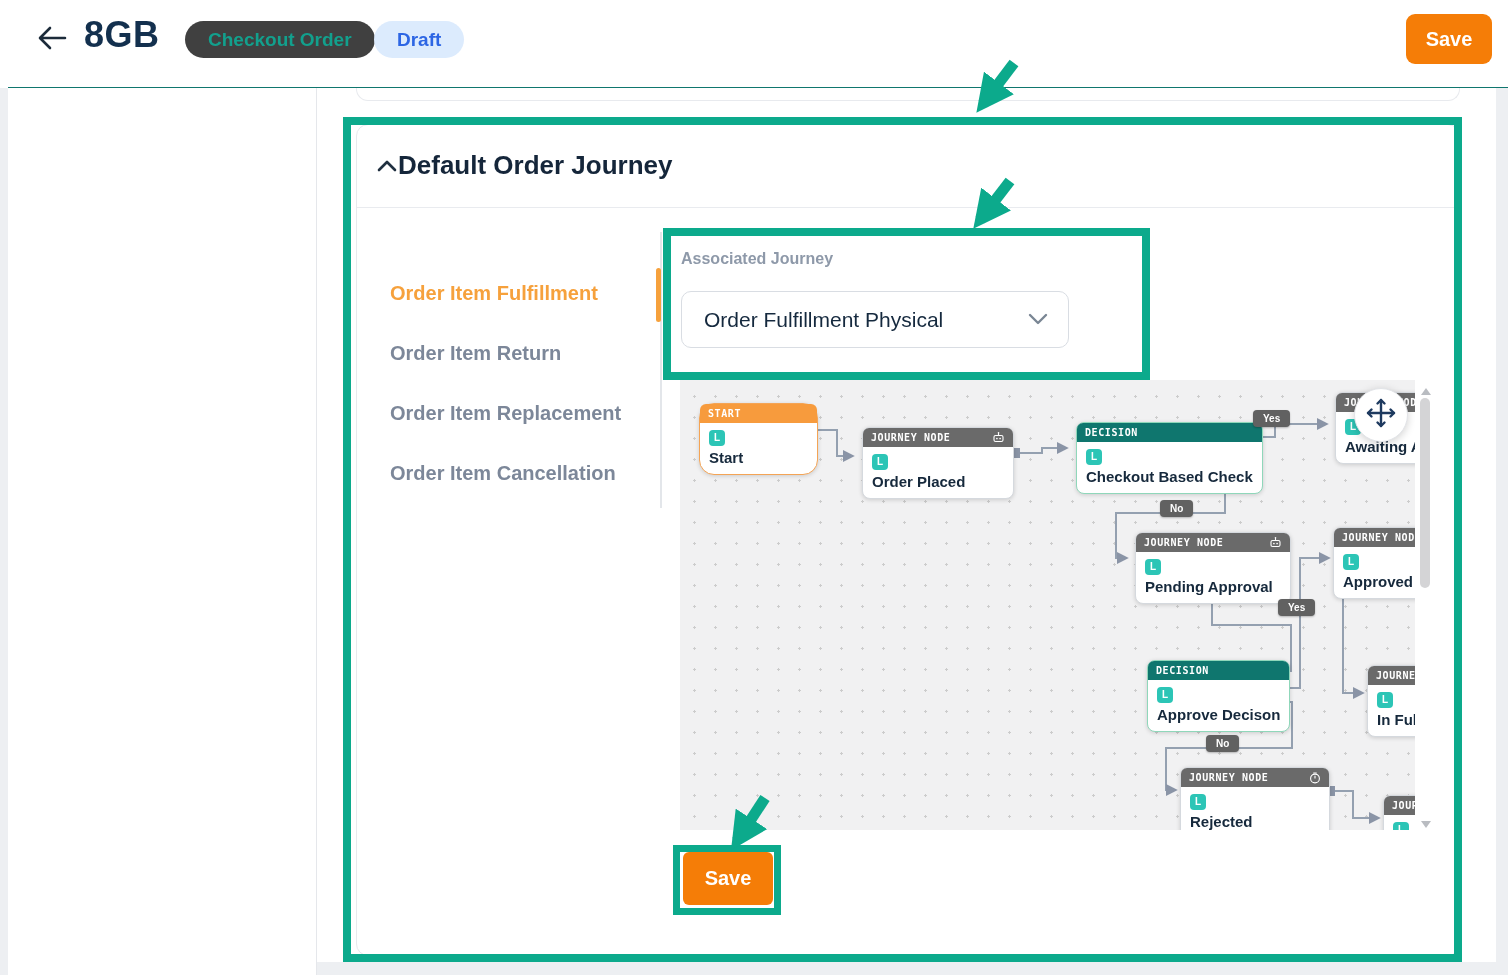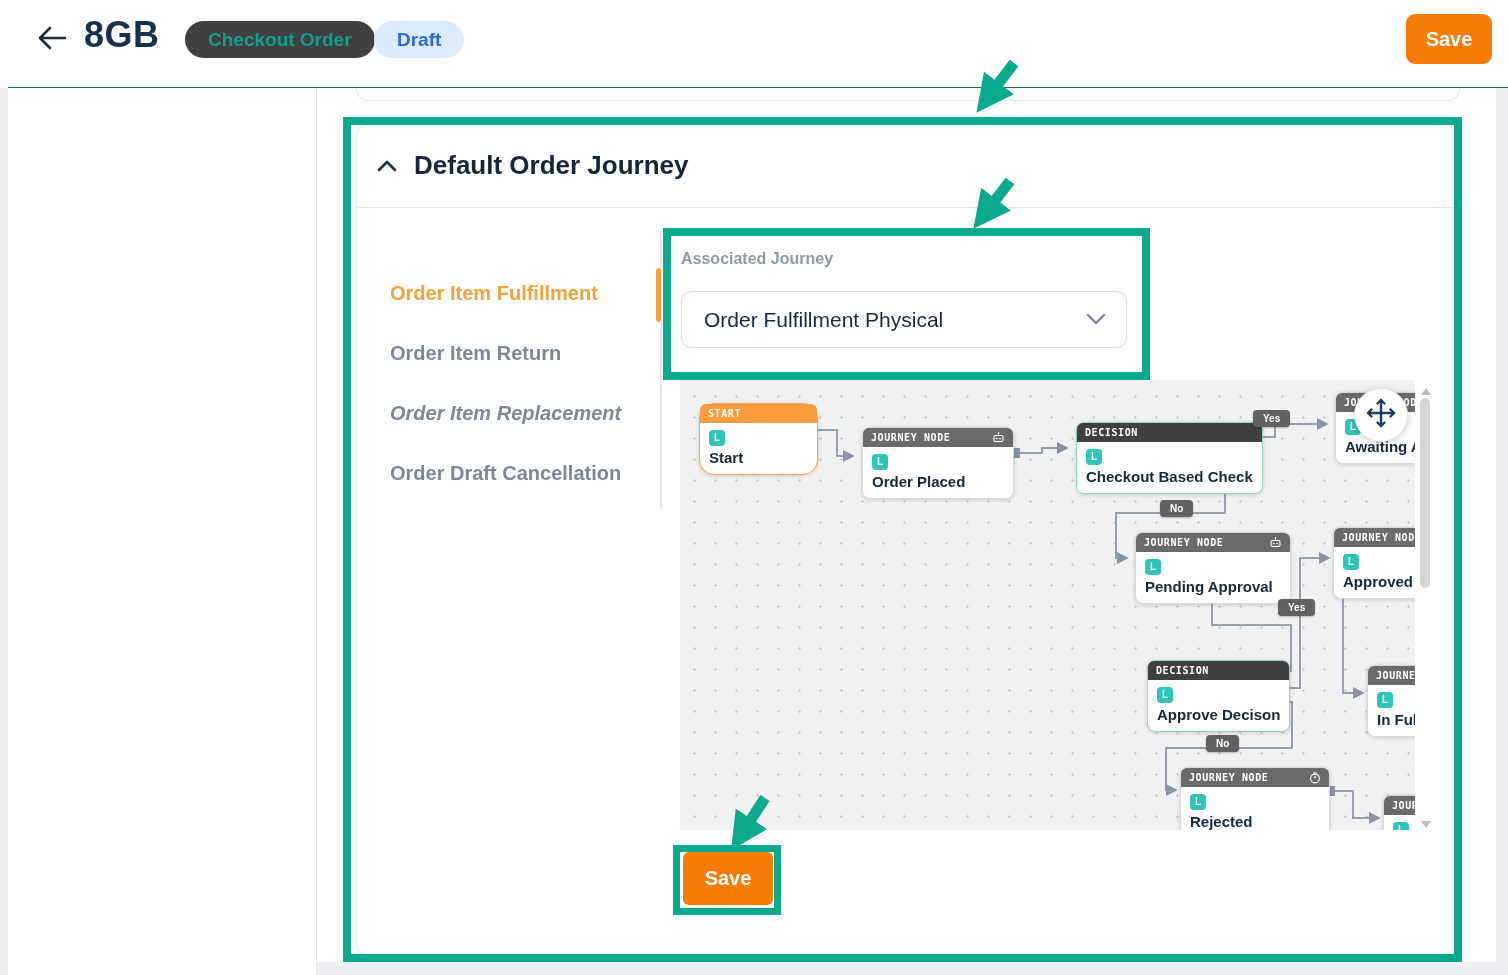--- a/index.html
+++ b/index.html
@@ -19,52 +19,52 @@
   
   .gutter-left { position:absolute; left:0; top:88px; width:8px; height:887px; background:#edeff2; }
   .gutter-right { position:absolute; left:1496px; top:88px; width:12px; height:887px; background:#edeff2; }
   .bottom-strip { position:absolute; left:317px; top:962px; width:1179px; height:13px; background:#edeff2; }
   .content-divider { position:absolute; left:316px; top:88px; width:1px; height:887px; background:#e5e7eb; }
   .sidebar { position:absolute; left:8px; top:88px; width:308px; height:887px; background:#ffffff; }
   .prev-card { position:absolute; left:356px; top:58px; width:1104px; height:43px; background:#fff; border:1px solid #e8eaee; border-top:none; border-radius:0 0 12px 12px; }
 
   
   .card { position:absolute; left:356px; top:124px; width:1104px; height:832px; background:#fff; border:1px solid #e7e9ed; border-radius:12px; }
-  .card-header-row { position:absolute; left:376px; top:150px; display:flex; align-items:center; gap:16px; }
+  .card-header-row { position:absolute; left:376px; top:150px; display:flex; align-items:center; gap:0; }
   .collapse-icon { width:22px; height:22px; display:flex; align-items:center; justify-content:center; cursor:pointer; }
   .card-title { font-size:26px; font-weight:700; color:#15263a; }
   .card-divider { position:absolute; left:357px; top:207px; width:1102px; height:1px; background:#e9ebef; }
 
   
   .tab { position:absolute; left:390px; width:255px; font-size:20px; font-weight:600; color:#7c8799; cursor:pointer; white-space:nowrap; }
   .tab.active { color:#f6a13c; }
   .tab-divider { position:absolute; left:660px; top:232px; width:2px; height:276px; background:#e3e6ea; }
   .tab-indicator { position:absolute; left:656px; top:268px; width:5px; height:54px; background:#f6a13c; border-radius:3px; }
 
   
   .assoc-label { position:absolute; left:681px; top:250px; font-size:16px; color:#8e99a9; font-weight:600; }
-  .assoc-select { position:absolute; left:681px; top:291px; width:446px; height:57px; background:#fff; border:1px solid #d9dde3; border-radius:10px; display:flex; align-items:center; justify-content:space-between; padding:0 20px 0 22px; cursor:pointer; }
+  .assoc-select { position:absolute; left:681px; top:291px; width:388px; height:57px; background:#fff; border:1px solid #d9dde3; border-radius:10px; display:flex; align-items:center; justify-content:space-between; padding:0 20px 0 22px; cursor:pointer; }
   .assoc-value { font-size:21px; color:#15293e; }
 
   
   .canvas-wrap { position:absolute; left:680px; top:380px; width:752px; height:450px; background:#fff; overflow:hidden; }
   .flow-area { position:absolute; left:0; top:0; width:735px; height:450px; overflow:hidden;
     background-color:#f1f1f2;
     background-image:radial-gradient(#cccccc 1.1px, transparent 1.1px);
     background-size:21px 21px; background-position:4px 6px; }
   #edges { position:absolute; left:0; top:0; z-index:1; }
   .edge { fill:none; stroke:#94a0b0; stroke-width:2; }
 
   .node { position:absolute; z-index:2; background:#fff; border-radius:8px; box-shadow:0 1px 4px rgba(0,0,0,.16); border:1px solid #d5d9de; cursor:grab; }
   .node.start { border:1.5px solid #f4a455; }
   .node.decision { border:1.5px solid #8fd7ba; }
   .nhead { height:19px; border-radius:6px 6px 0 0; display:flex; align-items:center; justify-content:space-between; padding:0 8px; color:#fff; font-family:"DejaVu Sans Mono", monospace; font-size:10px; font-weight:700; letter-spacing:0.6px; white-space:nowrap; overflow:hidden; }
   .node.start .nhead { background:#f79b3d; }
   .node.journey .nhead { background:#6a6a6a; }
-  .node.decision .nhead { background:#404040; }
+  .node.decision .nhead { background:#0f766e; }
   .nbody { padding:4px 9px 8px; }
   .lbadge { display:inline-flex; width:16px; height:16px; border-radius:4px; background:#2cc5b6; color:#fff; font-size:10px; font-weight:700; align-items:center; justify-content:center; }
   .nlabel { margin-top:3px; font-size:15px; font-weight:600; color:#16293c; white-space:nowrap; }
   .nicon { display:flex; align-items:center; }
 
   .edge-label { position:absolute; z-index:3; background:#616161; color:#fff; font-size:10px; font-weight:700; border-radius:4px; padding:3px 10px; box-shadow:0 1px 2px rgba(0,0,0,.25); }
 
   .move-btn { position:absolute; left:674px; top:8px; width:54px; height:54px; border-radius:50%; background:#fff; z-index:5; border:1px solid #e2e4e8; box-shadow:0 2px 8px rgba(0,0,0,.18); display:flex; align-items:center; justify-content:center; cursor:pointer; }
 
   
@@ -115,22 +115,22 @@
       <svg width="20" height="12" viewBox="0 0 20 12">
           <path d="M2 10 L10 2 L18 10" stroke="#203040" stroke-width="2.6" fill="none" stroke-linecap="round" stroke-linejoin="round"></path>
         </svg>
     </span>
     <span class="card-title">Default Order Journey</span>
   </div>
   <div class="card-divider"></div>
 
   <div class="tab active" style="top:282px;">Order Item Fulfillment</div>
   <div class="tab" style="top:342px;">Order Item Return</div>
-  <div class="tab" style="top:402px;font-style:italic;">Order Item Replacement</div>
-  <div class="tab" style="top:462px;">Order Draft Cancellation</div>
+  <div class="tab" style="top:402px;">Order Item Replacement</div>
+  <div class="tab" style="top:462px;">Order Item Cancellation</div>
   <div class="tab-divider"></div>
   <div class="tab-indicator"></div>
 
   <div class="assoc-label">Associated Journey</div>
   <div class="assoc-select">
     <span class="assoc-value">Order Fulfillment Physical</span>
     <span>
       <svg width="20" height="12" viewBox="0 0 20 12">
           <path d="M2 2 L10 10 L18 2" stroke="#7a8694" stroke-width="2.4" fill="none" stroke-linecap="round" stroke-linejoin="round"></path>
         </svg>

